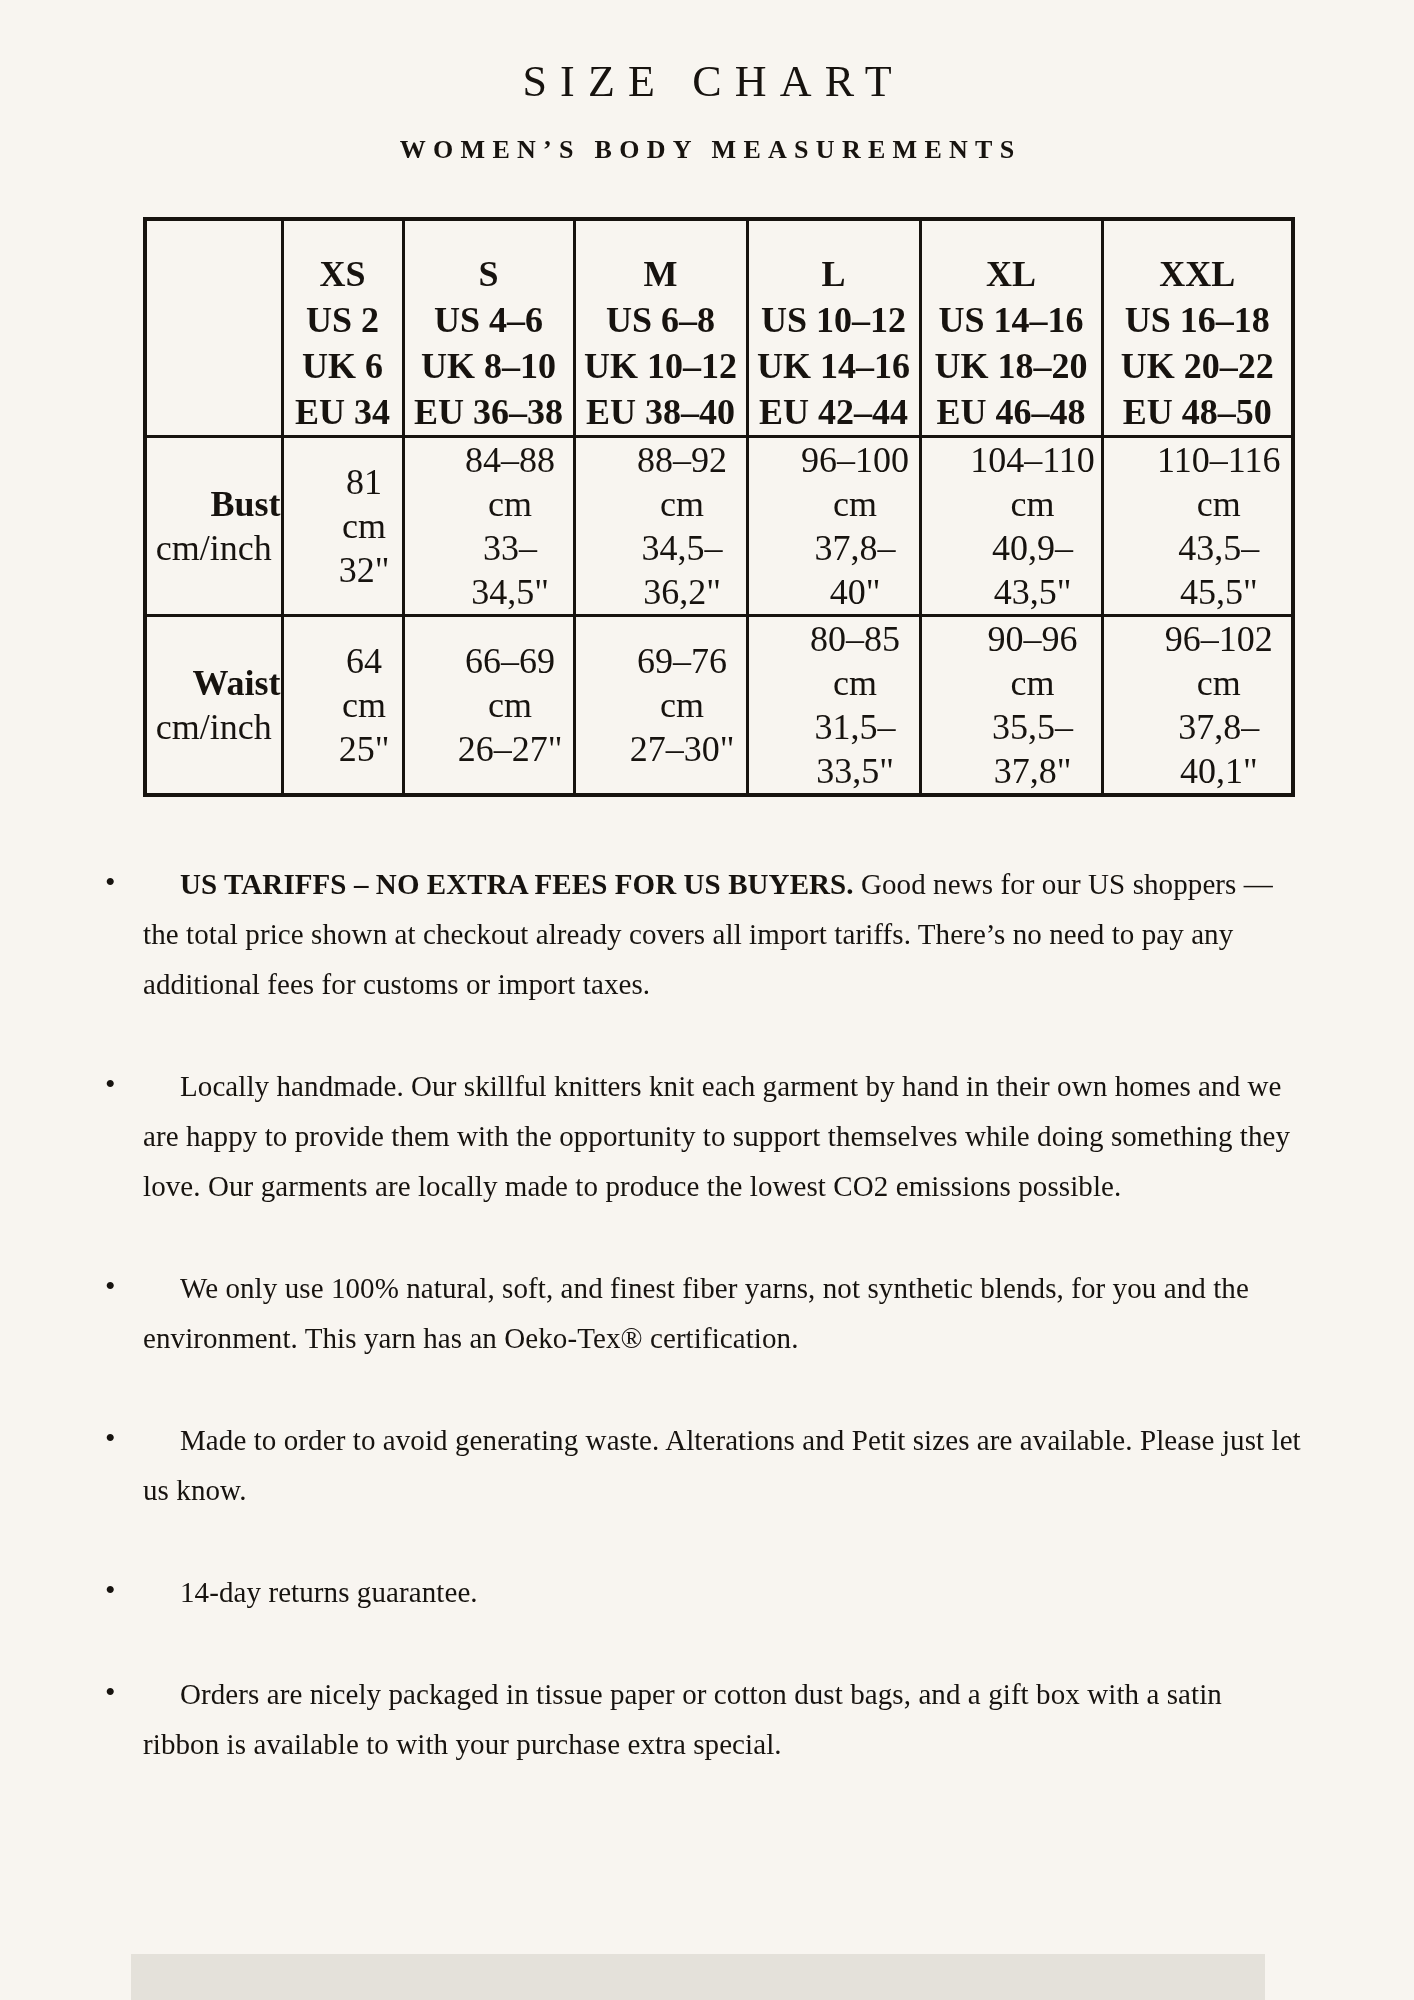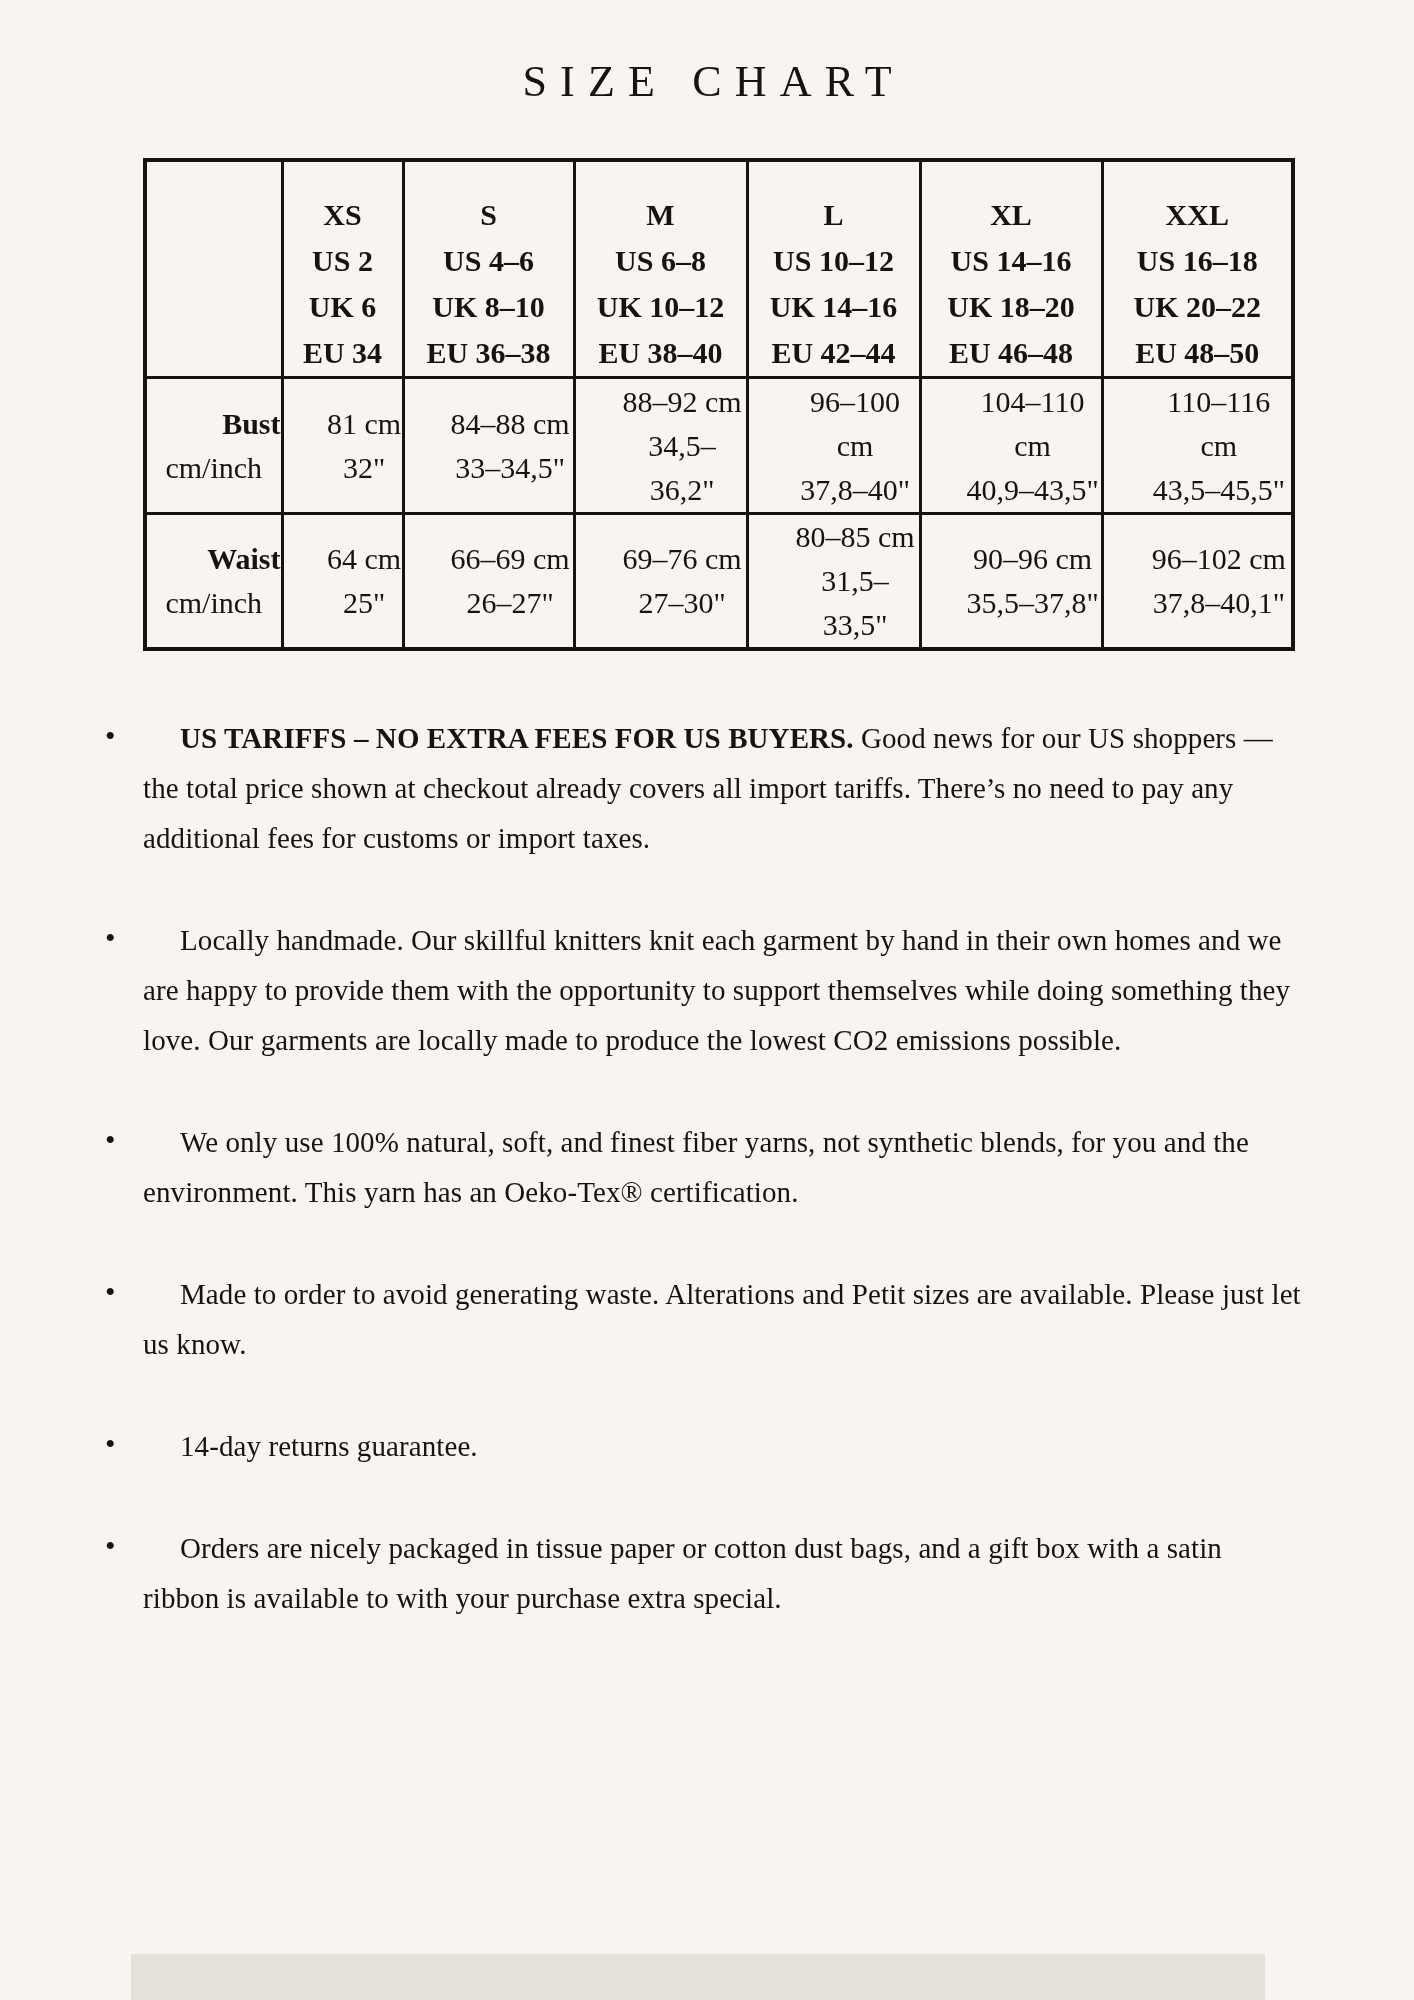--- a/index.html
+++ b/index.html
@@ -46,21 +46,21 @@
     border-collapse:collapse;
     table-layout:fixed;
     margin:52px 0 0 143px;
     width:1150px;
     border:4px solid var(--line);
   }
   .size-table th,.size-table td{
     border:3px solid var(--line);
     text-align:center;
     vertical-align:middle;
-    font-size:30px;
+    font-size:36px;
     font-weight:normal;
     padding:0;
   }
   .size-table .header-row th{
     height:211px;
     vertical-align:top;
     padding-top:30px;
     font-weight:bold;
     line-height:46px;
   }
@@ -102,20 +102,21 @@
     height:46px;
     background:var(--bar);
   }
 </style>
 </head>
 <body>
 
 <div class="page">
 
   <h1 class="title">SIZE CHART</h1>
+  <h2 class="subtitle">WOMEN’S BODY MEASUREMENTS</h2>
 
   <table class="size-table">
     <colgroup>
       <col style="width:137px">
         <col style="width:121px">
         <col style="width:171px">
       <col style="width:173px">
         <col style="width:173px">
         <col style="width:182px">
         <col style="width:191px">

